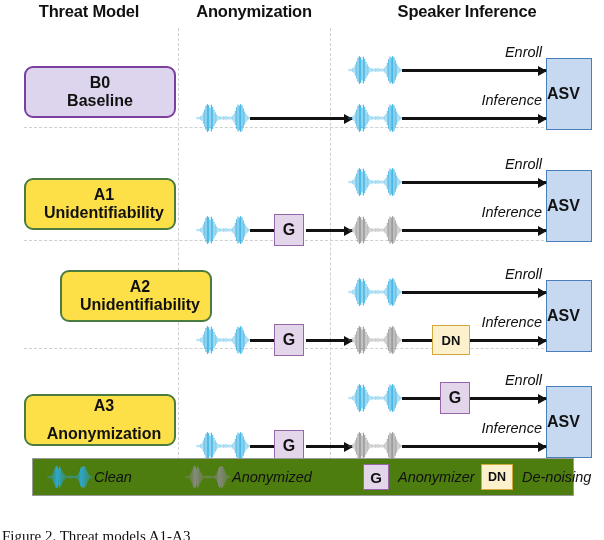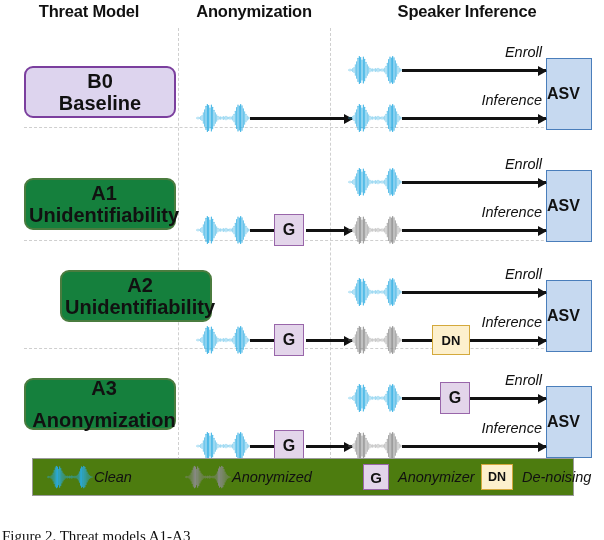--- a/index.html
+++ b/index.html
@@ -32,26 +32,26 @@
 
   
   .row{position:absolute;left:0;width:604px;height:105px;}
 
   
   .tm-box{
     position:absolute;left:24px;width:152px;height:52px;
     border-radius:9px;
     display:flex;flex-direction:column;
     align-items:center;justify-content:center;
-    font-size:20px;font-weight:bold;color:#111;
+    font-size:16px;font-weight:bold;color:#111;
     line-height:1.12;box-sizing:border-box;
     text-align:center;
   }
   .tm-box.baseline{background:#ddd4ee;border:2px solid #7b3f9e;}
-  .tm-box.green{background:#15803d;border:2px solid #4a7c3f;padding-left:8px;}
+  .tm-box.green{background:#fde047;border:2px solid #4a7c3f;padding-left:8px;}
   .tm-l1{display:block;}
   .tm-l2{display:block;}
 
   
   .asv{
     position:absolute;
     width:46px;height:72px;
     background:#c6d9f0;border:1.6px solid #4a7ebb;
     display:flex;align-items:center;justify-content:flex-start;
     font-size:16px;font-weight:bold;color:#111;
@@ -580,21 +580,21 @@
             <rect x="54.83" y="14.29" width="1.00" height="1.41" rx="0.50" fill="#8a8a8a" opacity="0.48"></rect>
           </svg></div>
         <div class="arrow noHead" style="left: 402px; width: 30px; top: 89px;"></div>
         <div class="pbox dn" style="left: 432px; top: 75px;">
           <span>DN</span>
         </div>
         <div class="arrow" style="left: 470px; width: 76px; top: 89px;"></div>
         <div class="plabel" style="left: 418px; width: 124px; top: 64px;">Inference</div>
       </div>
       <div class="row" style="top: 356px;">
-        <div class="tm-box green" style="top: 22px; gap: 10px;">
+        <div class="tm-box green" style="top: 38px; gap: 10px;">
           <span class="tm-l1">A3</span>
           <span class="tm-l2">Anonymization</span>
         </div>
         <div class="asv" style="left: 546px; top: 30px;">
           <span>ASV</span>
         </div>
         <div class="wave" style="left: 196px; top: 75px;"><svg width="56" height="30" viewBox="0 0 56 30" xmlns="http://www.w3.org/2000/svg">
             <rect x="0.16" y="14.15" width="1.00" height="1.69" rx="0.50" fill="#29ABE2" opacity="0.48"></rect>
             <rect x="1.49" y="13.59" width="1.00" height="2.82" rx="0.50" fill="#29ABE2" opacity="0.51"></rect>
             <rect x="2.83" y="14.01" width="1.00" height="1.97" rx="0.50" fill="#29ABE2" opacity="0.49"></rect>

